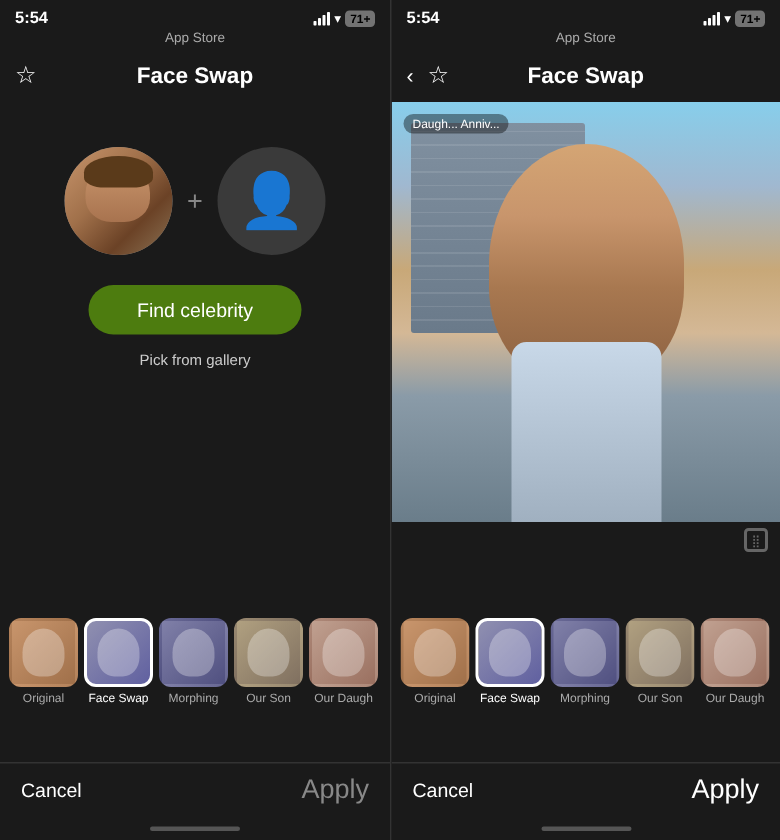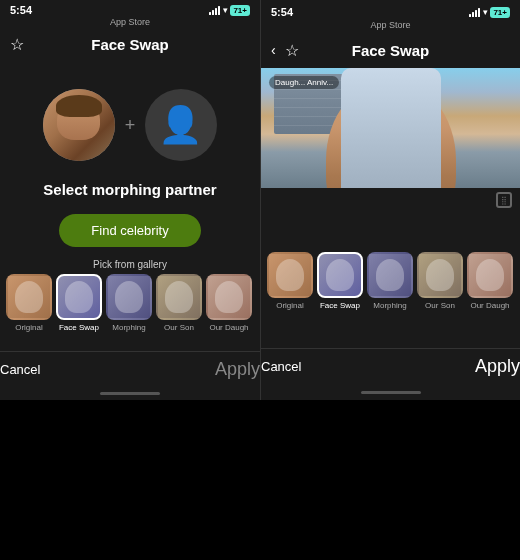--- a/index.html
+++ b/index.html
@@ -8,21 +8,21 @@
       height: 560px;
       display: flex;
       font-family: -apple-system, BlinkMacSystemFont, 'Helvetica Neue', sans-serif;
       overflow: hidden;
       background: #000;
     }
 
     
     .screen {
       width: 260px;
-      height: 400px;
+      height: 560px;
       display: flex;
       flex-direction: column;
       overflow: hidden;
       position: relative;
     }
 
     .screen-left { background: #1a1a1a; }
     .screen-right { background: #1a1a1a; border-left: 1px solid #333; }
 
     
@@ -56,21 +56,21 @@
       background: #fff;
       width: 2px;
       border-radius: 0.5px;
     }
     .signal-bars span:nth-child(1) { height: 3px; }
     .signal-bars span:nth-child(2) { height: 5px; }
     .signal-bars span:nth-child(3) { height: 7px; }
     .signal-bars span:nth-child(4) { height: 9px; }
     .wifi-icon { font-size: 9px; }
     .battery-badge {
-      background: #5eead4;
+      background: #737373;
       color: #000;
       font-size: 8px;
       font-weight: 700;
       padding: 1px 3px;
       border-radius: 3px;
       text-align: center;
     }
     .store-label {
       font-size: 9px;
       color: #aaa;
@@ -382,21 +382,21 @@
       height: 32px;
       border-radius: 50% 50% 40% 40%;
       background: rgba(255,255,255,0.3);
     }
 
     
     .bottom-bar {
       display: flex;
       justify-content: space-between;
       align-items: center;
-      padding: 8px 0;
+      padding: 8px 14px;
       background: #1a1a1a;
       border-top: 1px solid #333;
       height: 36px;
     }
     .bottom-cancel {
       font-size: 13px;
       color: #fff;
       cursor: pointer;
       background: none;
       border: none;
@@ -456,21 +456,20 @@
     <div class="face-pair">
       <div class="face-circle photo">
         <div class="fake-face"></div>
       </div>
       <span class="plus-sign">+</span>
       <div class="face-circle placeholder">
         <span class="person-silhouette">👤</span>
       </div>
     </div>
 
-    <div class="select-label">Select morphing partner</div>
 
     <button class="find-celebrity-btn">Find celebrity</button>
 
     <span class="pick-gallery-link">Pick from gallery</span>
   </div>
 
   <div class="filter-strip">
     <div class="filter-item">
       <div class="filter-thumb thumb-original">
         <div class="thumb-face">

